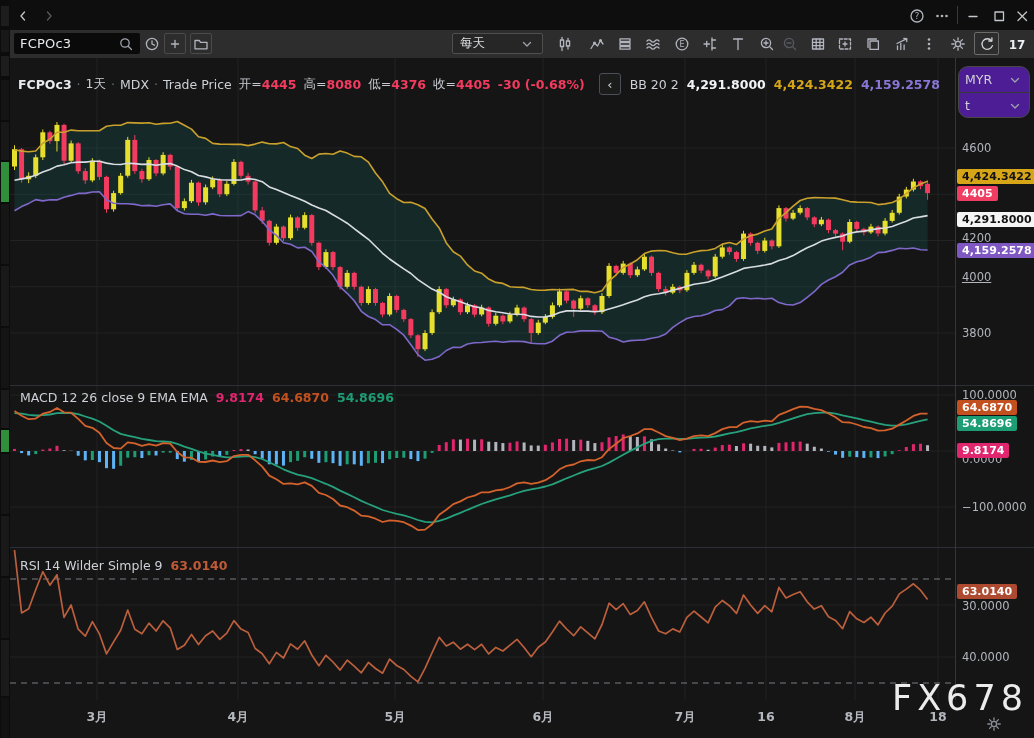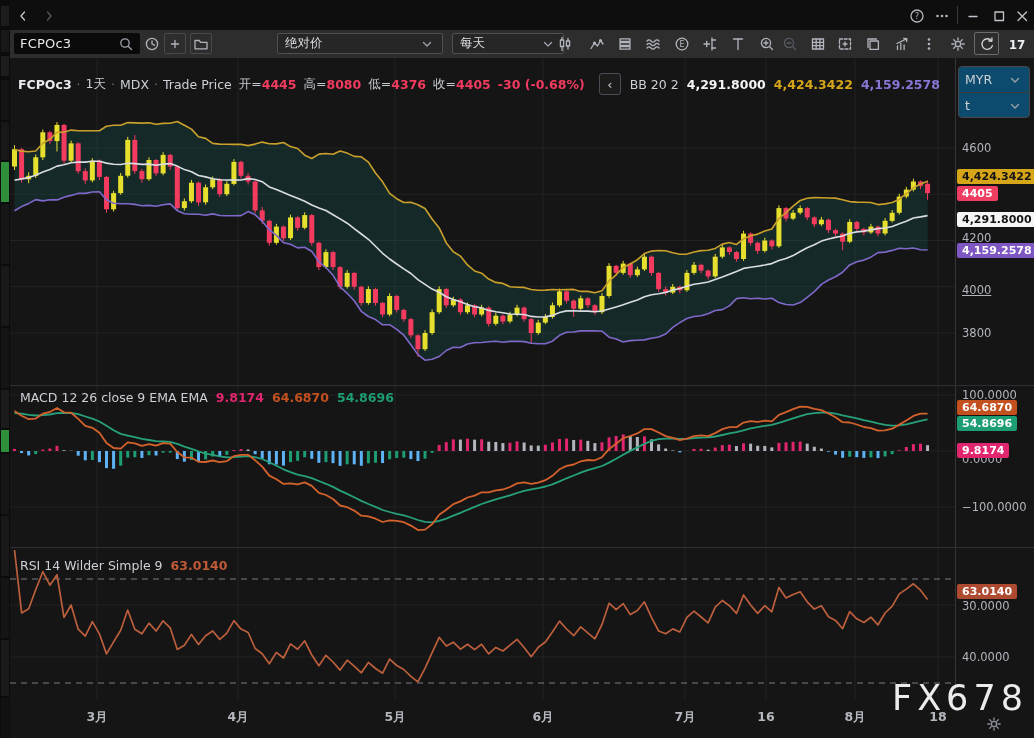--- a/index.html
+++ b/index.html
@@ -45,22 +45,22 @@
   .legend .chg{color:#f23b5f;font-weight:600;margin-left:7px;}
   .legend .val{font-weight:600;margin-left:8px;}
   #collapse-btn{width:20px;height:20px;border:1px solid #4a4e57;border-radius:3px;background:#1b1b1b;
                 color:#d0d3da;font-size:13px;display:flex;align-items:center;justify-content:center;
                 margin:0 9px 0 14px;}
   
   #price-axis{position:absolute;left:956px;top:0;width:78px;height:738px;z-index:20;}
   .axtick{position:absolute;left:6px;font-size:11.5px;color:#b2b5be;}
   .axbadge{position:absolute;left:1px;height:15px;line-height:15px;font-size:11px;font-weight:600;
            border-radius:2px;padding:0 5px;}
-  #scale-unit-box{position:absolute;left:2px;top:66px;width:72px;height:52px;background:#0c4a6e;
-                  border:1px solid #474747;border-radius:4px;box-sizing:border-box;z-index:25;}
+  #scale-unit-box{position:absolute;left:2px;top:66px;width:72px;height:52px;background:#4c1d95;
+                  border:1px solid #474747;border-radius:10px;box-sizing:border-box;z-index:25;}
   #scale-unit-box .row{height:25px;display:flex;align-items:center;justify-content:space-between;padding:0 6px;}
   #scale-unit-box .row+.row{border-top:1px solid #3a3a3a;}
   #scale-unit-box .cur{font-size:12.5px;color:#cfd1d6;}
   
   #time-axis{position:absolute;left:10px;top:700px;width:1024px;height:38px;background:#151515;z-index:8;}
   .ttick{position:absolute;top:9px;width:56px;margin-left:-28px;text-align:center;
          font-size:12.5px;font-weight:600;color:#b4b7bd;}
   #watermark{position:absolute;left:892px;top:678px;font-size:35px;font-weight:400;letter-spacing:5px;
              color:rgba(255,255,255,0.92);z-index:30;font-family:"DejaVu Sans","Liberation Serif",serif;}
   #bottom-gear{position:absolute;left:986px;top:716px;z-index:31;}
@@ -133,29 +133,21 @@
         <svg class="icon16" width="16" height="16" viewBox="0 0 16 16" fill="none" stroke="#b2b5be" stroke-width="1.3" stroke-linecap="round" stroke-linejoin="round">
           <line x1="8" y1="4.5" x2="8" y2="11.5"></line>
           <line x1="4.5" y1="8" x2="11.5" y2="8"></line>
         </svg>
       </span>
     <span class="toolbox" style="left:190px">
         <svg class="icon16" width="16" height="16" viewBox="0 0 16 16" fill="none" stroke="#b2b5be" stroke-width="1.3" stroke-linecap="round" stroke-linejoin="round">
           <path d="M2,4.5 h4.2 l1.4,1.8 H14 v6.5 H2 z"></path>
         </svg>
       </span>
-    <div class="dropdown" style="left:277px;width:166px">
-      <span class="lbl">绝对价</span>
-      <span class="chev">
-          <svg class="icon16" width="13" height="13" viewBox="0 0 16 16" fill="none" stroke="#9ea2aa" stroke-width="1.3" stroke-linecap="round" stroke-linejoin="round">
-            <polyline points="4.5,6.5 8,10 11.5,6.5"></polyline>
-          </svg>
-        </span>
-    </div>
-    <div class="dropdown" style="left:452px;width:112px">
+    <div class="dropdown" style="left:452px;width:91px">
       <span class="lbl">每天</span>
       <span class="chev">
           <svg class="icon16" width="13" height="13" viewBox="0 0 16 16" fill="none" stroke="#9ea2aa" stroke-width="1.3" stroke-linecap="round" stroke-linejoin="round">
             <polyline points="4.5,6.5 8,10 11.5,6.5"></polyline>
           </svg>
         </span>
     </div>
     <span id="icon-strip"><span class="icn" style="left: 555px;">
           <svg class="icon16" width="16" height="16" viewBox="0 0 16 16" fill="none" stroke="#b2b5be" stroke-width="1.3" stroke-linecap="round" stroke-linejoin="round">
             <line x1="5" y1="1.5" x2="5" y2="4"></line>
@@ -792,21 +784,21 @@
             </svg>
           </span>
       </div>
     </div>
   <div class="axtick" style="top: 141px;">4600</div>
       <div class="axbadge" style="background: rgb(214, 165, 24); color: rgb(20, 20, 20); top: 169px;">4,424.3422</div>
       <div class="axbadge" style="background: rgb(239, 62, 98); color: rgb(255, 255, 255); top: 186px;">4405</div>
       <div class="axbadge" style="background: rgb(245, 245, 245); color: rgb(20, 20, 20); top: 212px;">4,291.8000</div>
       <div class="axtick" style="top: 231px;">4200</div>
       <div class="axbadge" style="background: rgb(126, 87, 194); color: rgb(255, 255, 255); top: 243px;">4,159.2578</div>
-      <div class="axtick" style="top: 283px; text-decoration: underline;">4000</div>
+      <div class="axtick" style="top: 270px; text-decoration: underline;">4000</div>
       <div class="axtick" style="top: 326px;">3800</div>
       <div class="axtick" style="top: 388px;">100.0000</div>
       <div class="axbadge" style="background: rgb(195, 81, 31); color: rgb(255, 255, 255); top: 400px;">64.6870</div>
       <div class="axbadge" style="background: rgb(29, 157, 116); color: rgb(255, 255, 255); top: 416px;">54.8696</div>
       <div class="axtick" style="top: 452px; text-align: right;">0.0000</div>
       <div class="axbadge" style="background: rgb(224, 38, 110); color: rgb(255, 255, 255); top: 443px;">9.8174</div>
       <div class="axtick" style="top: 500px;">−100.0000</div>
       <div class="axtick" style="top: 599px;">30.0000</div>
       <div class="axbadge" style="background: rgb(173, 74, 48); color: rgb(255, 255, 255); top: 584px;">63.0140</div>
       <div class="axtick" style="top: 650px;">40.0000</div>

